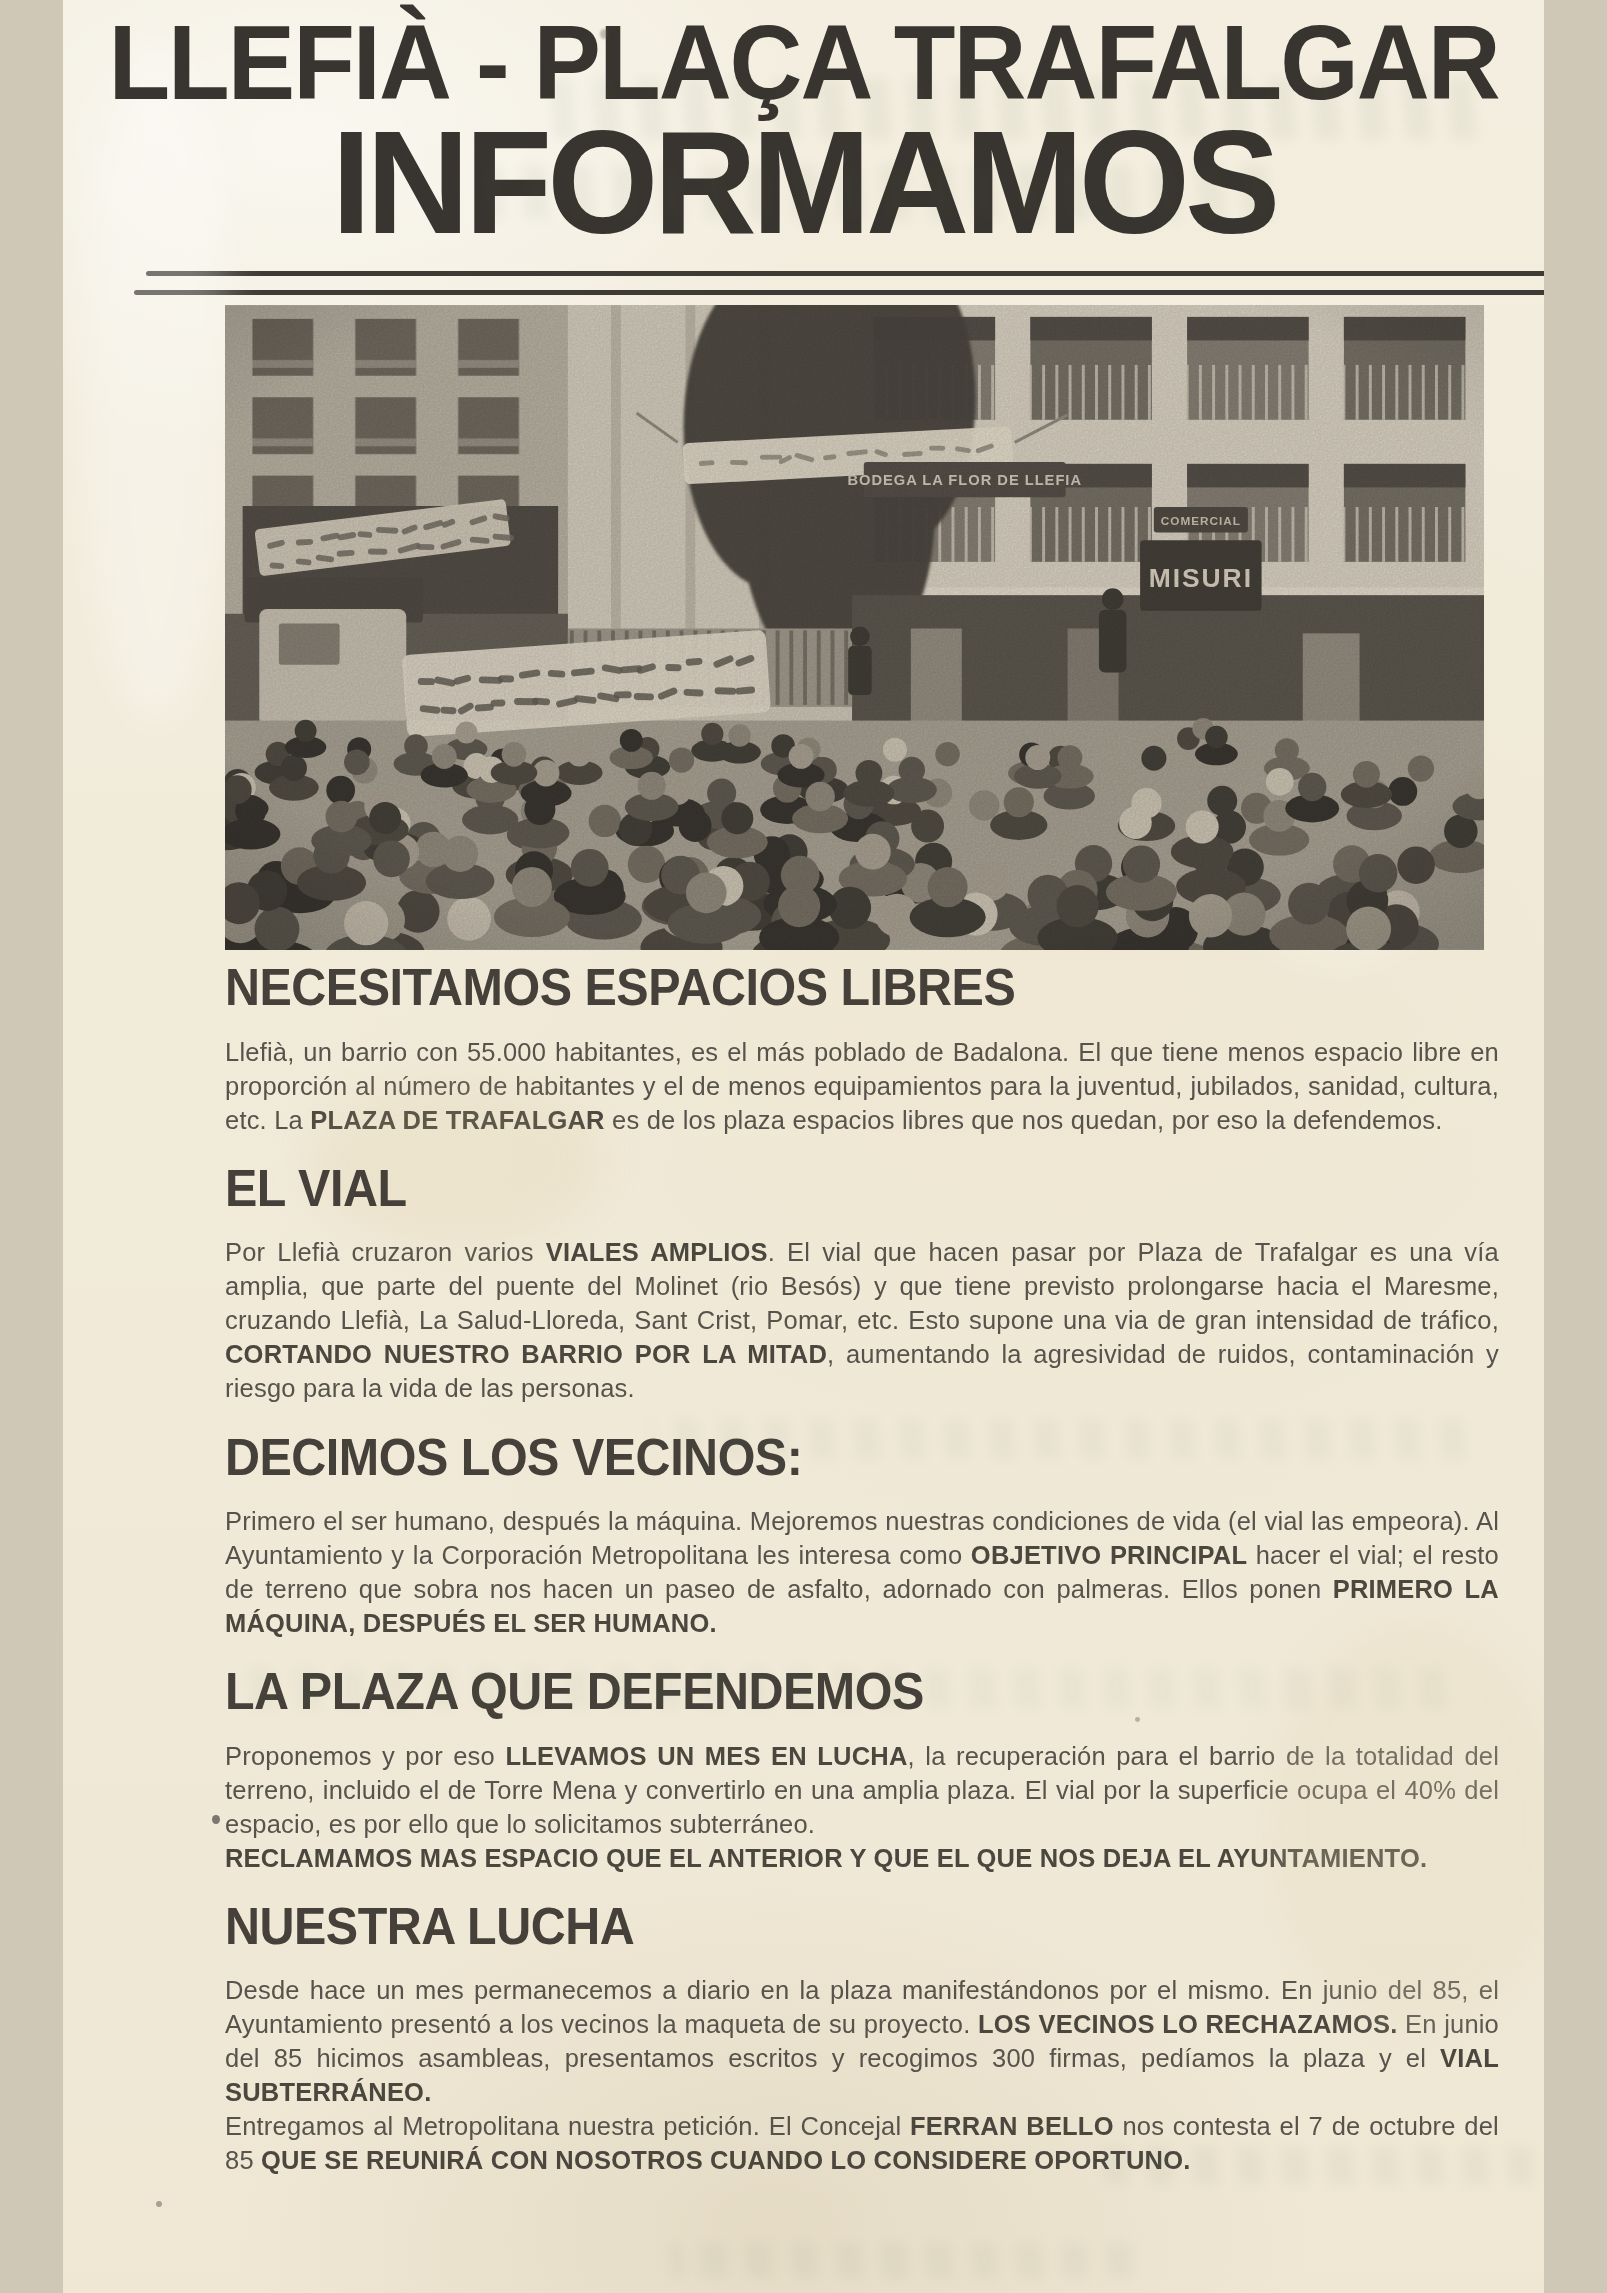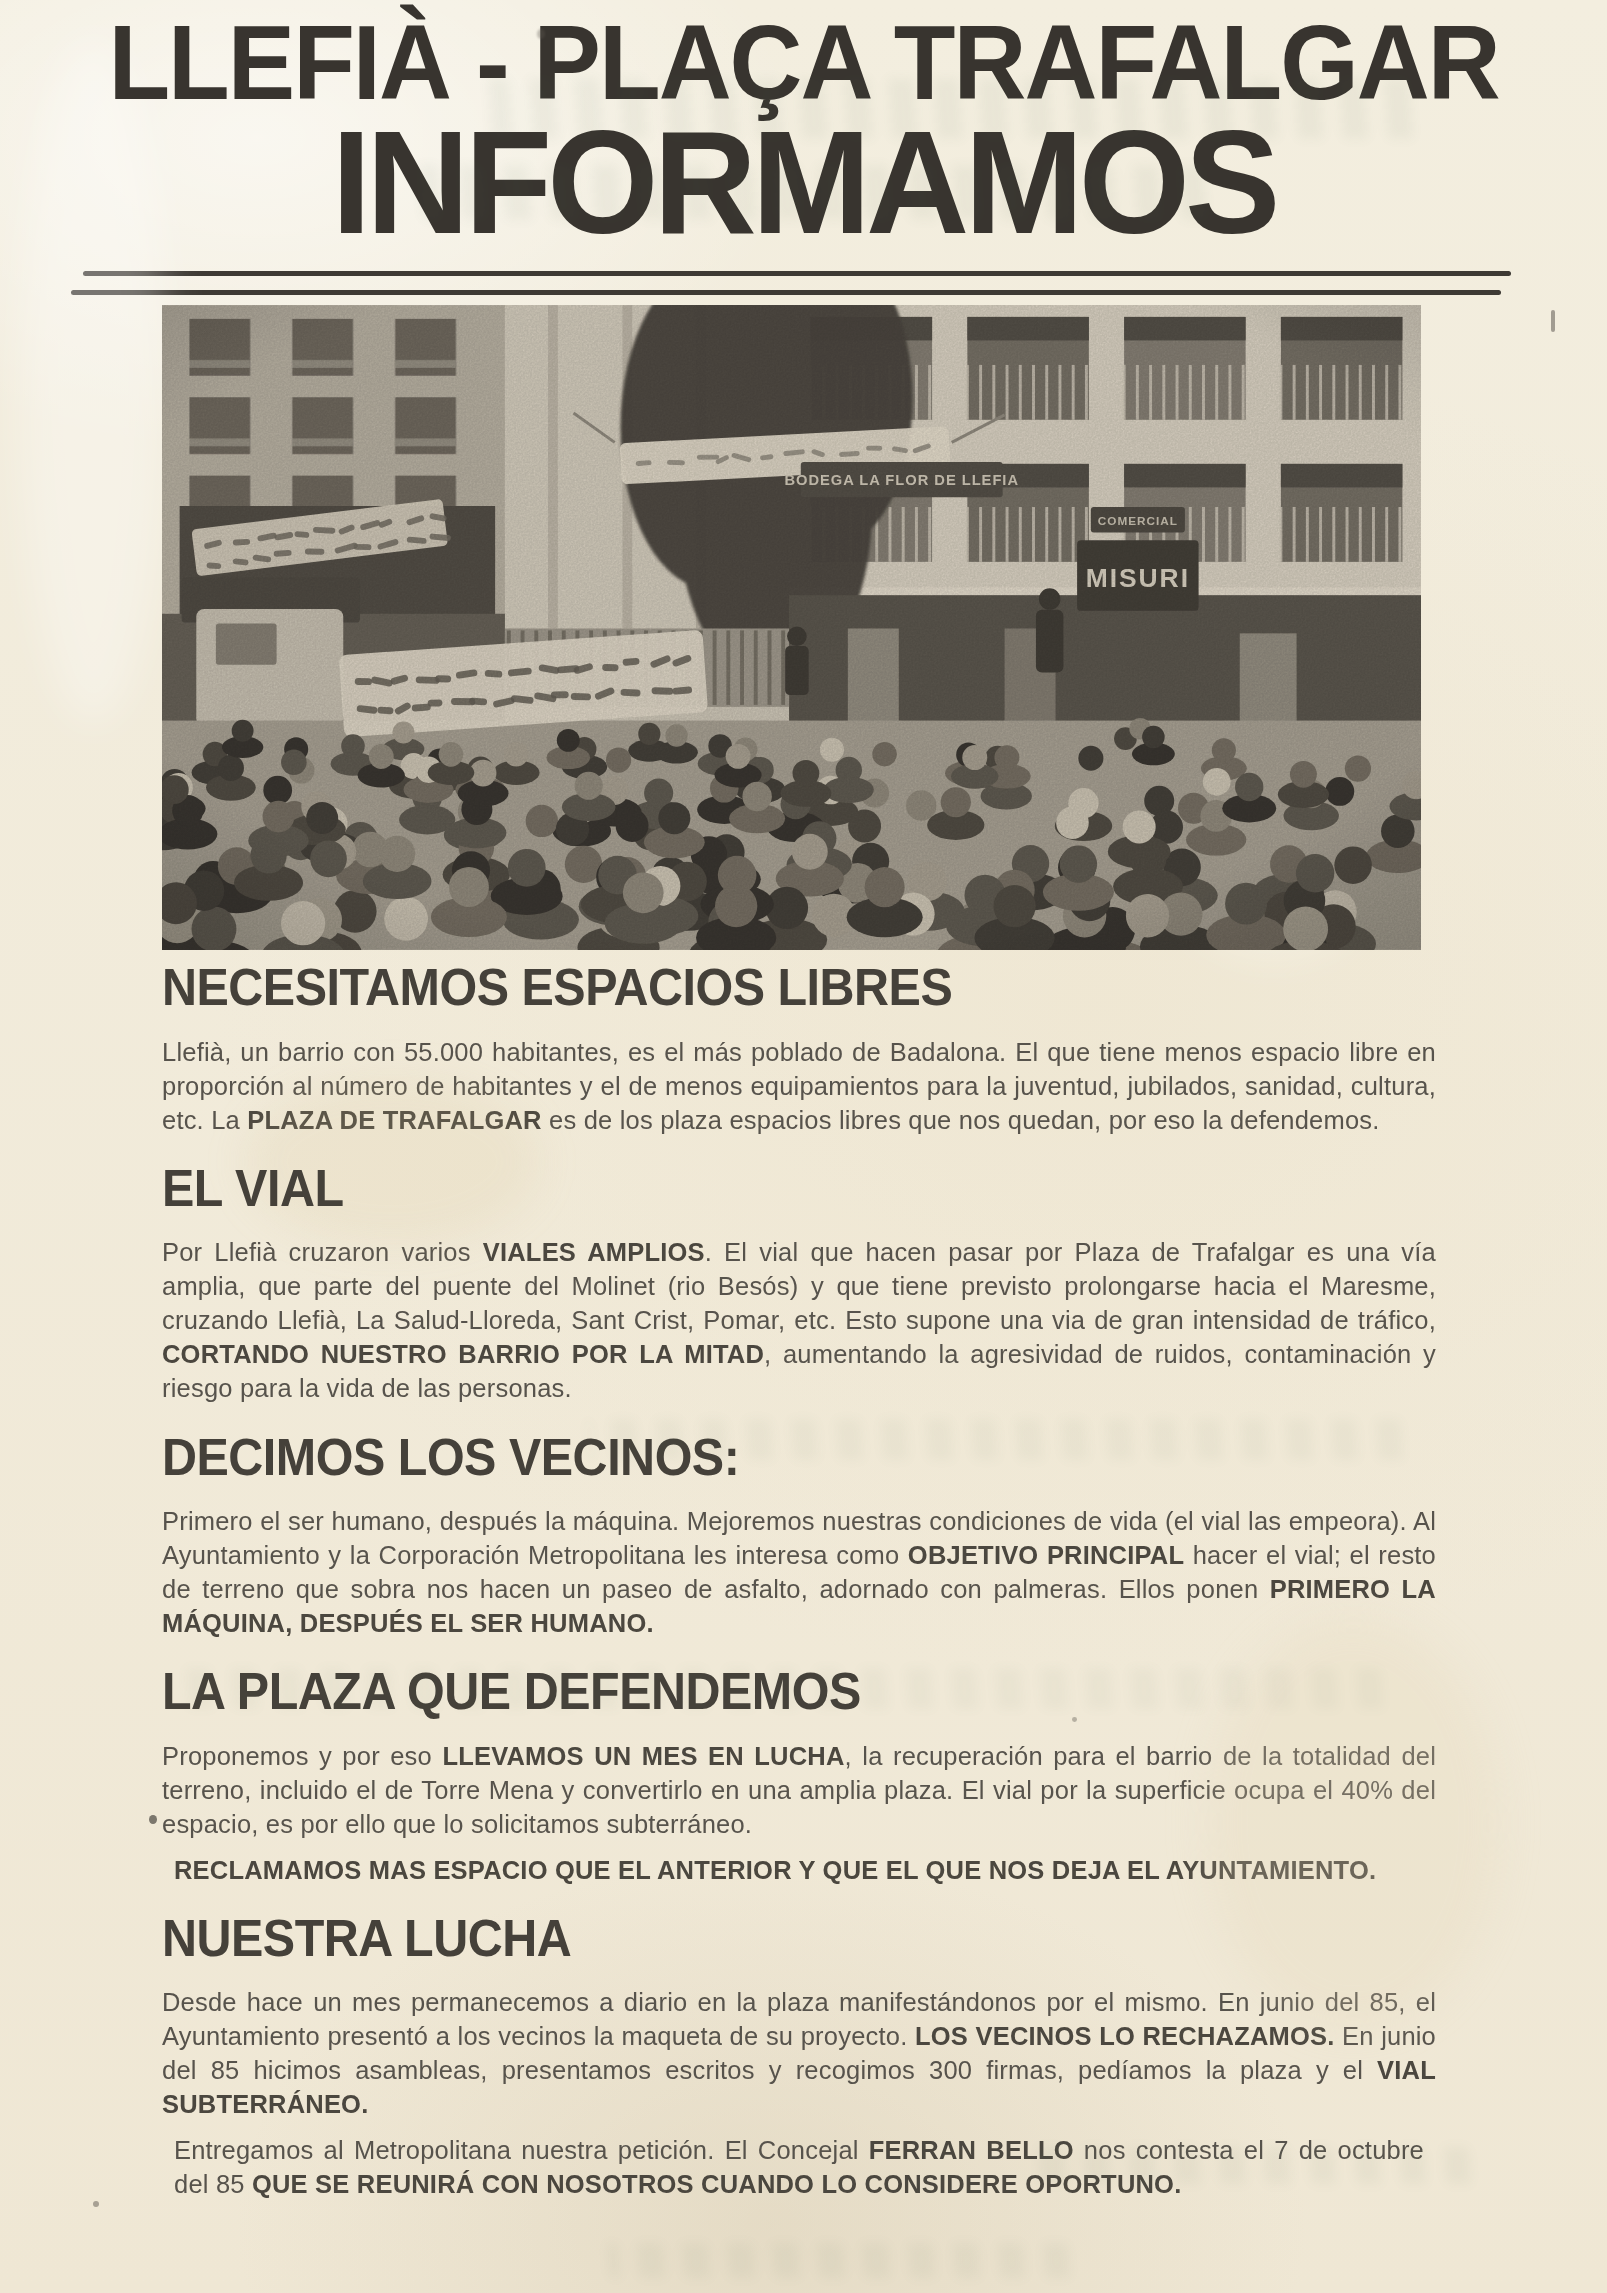--- a/index.html
+++ b/index.html
@@ -1,17 +1,17 @@
 <!DOCTYPE html>
 <html><head>
 <meta charset="utf-8">
 <style>
   html,body{margin:0;padding:0}
   body{background:#cfc8b6;font-family:"Liberation Sans",sans-serif}
-  .page{position:relative;width:1607px;height:2294px;margin:0 auto;overflow:hidden;
+  .page{position:relative;width:1481px;height:2294px;margin:0 auto;overflow:hidden;
     background:
       radial-gradient(882px 510px at 16% 6%, rgba(255,255,255,.55), transparent 62%),
       radial-gradient(1225px 931px at 68% 44%, rgba(235,224,198,.35), transparent 72%),
       radial-gradient(745px 510px at 48% 97%, rgba(209,196,168,.35), transparent 72%),
       linear-gradient(#f3eedf, #efe7d4);}
   .stain{position:absolute;border-radius:50%;filter:blur(19.6px);pointer-events:none}
   .s1{left:245px;top:1078px;width:294px;height:167px;background:rgba(214,192,140,.14)}
   .s2{left:1157px;top:725px;width:235px;height:235px;background:rgba(255,255,248,.28)}
   .s3{left:19.6px;top:39px;width:147px;height:686px;background:rgba(255,255,255,.30)}
   .s4{left:1206px;top:1617px;width:294px;height:412px;background:rgba(226,213,180,.22)}
@@ -26,21 +26,21 @@
 
   figure.photo{margin:9.8px 0 0 162px;padding:0;width:1259px;height:645px;
     filter:sepia(.14) contrast(.9) brightness(1.04)}
 
   main{margin:0 0 0 162px;width:1274px;color:#57534c;font-size:25.5px;line-height:34px;
     text-align:justify;letter-spacing:0.2px}
   main h2{font-family:"Liberation Sans",sans-serif;font-weight:700;font-size:51px;line-height:1.05;
     color:#45413a;letter-spacing:-0.5px;margin:25.5px 0 0;transform:scaleX(.95);transform-origin:left center;text-align:left}
   main h2:first-child{margin-top:11.8px}
   main p{margin:19.6px 0 0}
-  main p.follow{margin:12px}
+  main p.follow{margin:0}
   main b{font-weight:700;color:#4b473f}
 
   .ghost{position:absolute;filter:blur(5.9px);opacity:.055;pointer-events:none;
     background:repeating-linear-gradient(90deg,#50684f 0 25.5px, transparent 25.5px 45px);
     transform:scaleX(-1) skewX(-4deg)}
   .g1{left:490px;top:78px;width:921px;height:61px}
   .g2{left:421px;top:165px;width:784px;height:55px}
   .g3{left:588px;top:1419px;width:814px;height:41px;opacity:.045}
   .g4{left:167px;top:1668px;width:1215px;height:41px;opacity:.04}
   .g5{left:1039px;top:2147px;width:431px;height:37px;opacity:.05}

